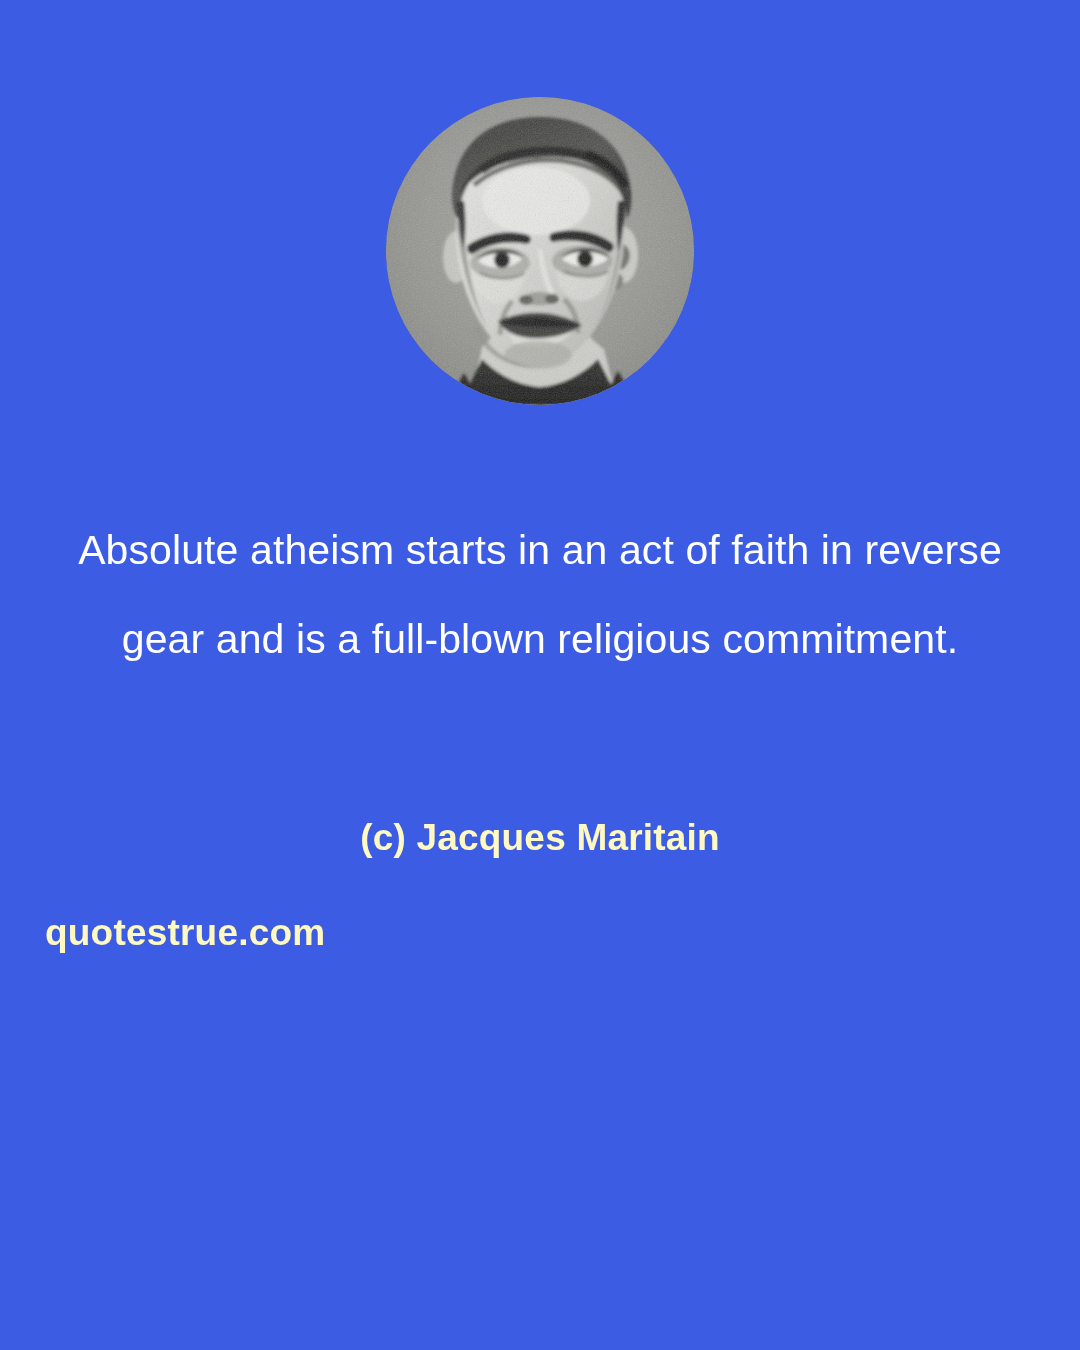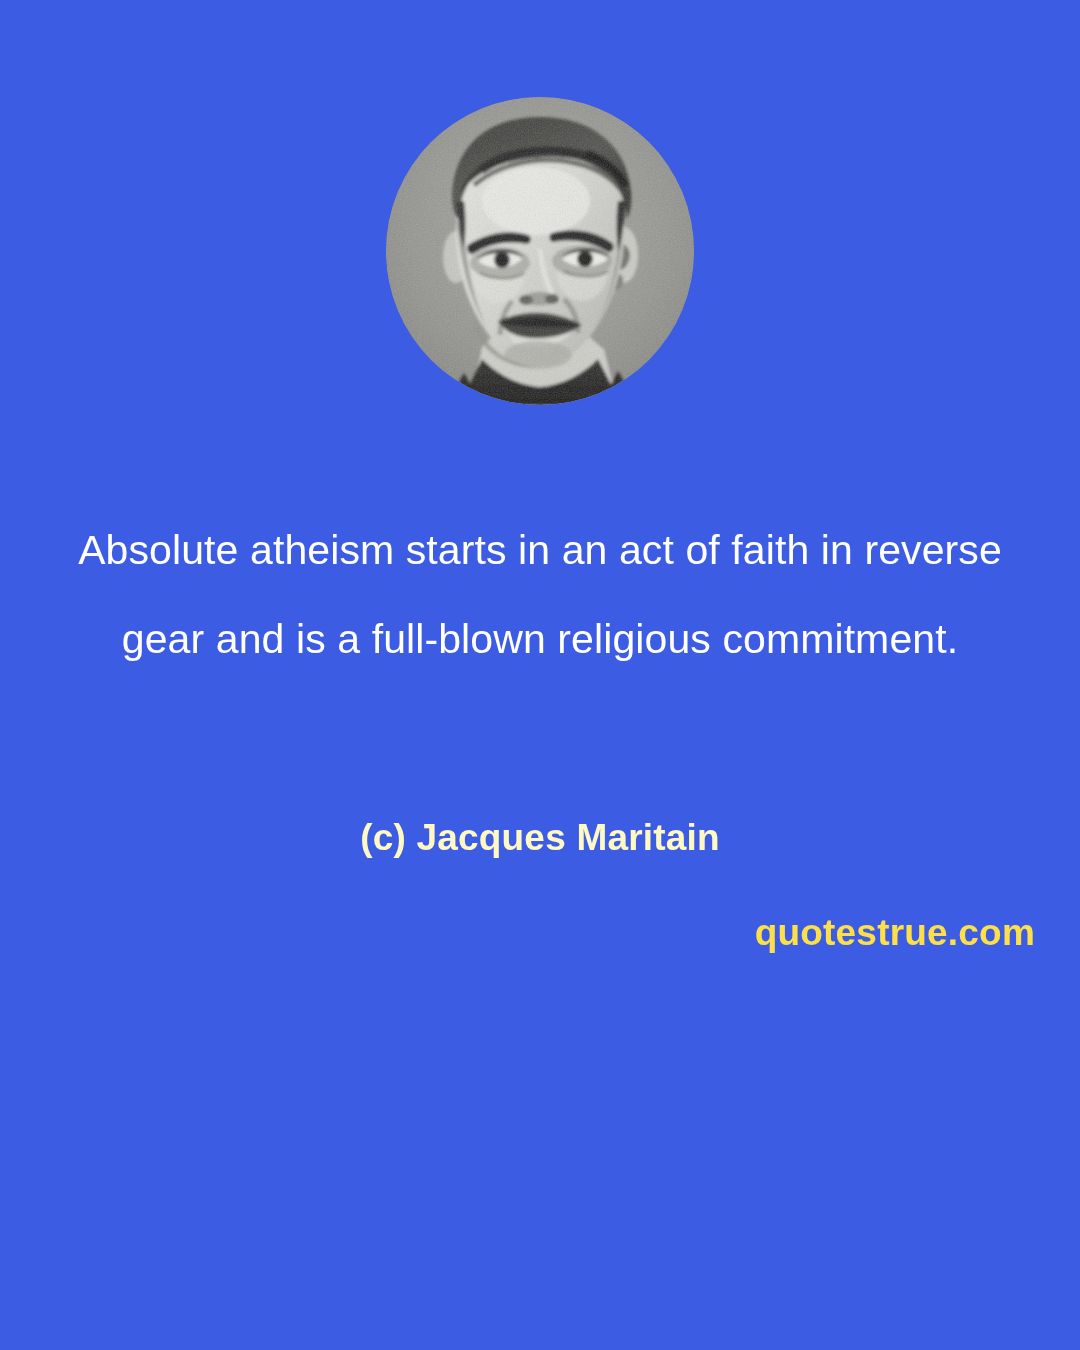--- a/index.html
+++ b/index.html
@@ -82,22 +82,22 @@
     line-height: 46px;
     letter-spacing: 0.2px;
   }
 
   .site {
     position: absolute;
     left: 50%;
     transform: translateX(-50%);
     top: 910px;
     width: 990px;
-    text-align: right;
-    color: #fde047;
+    text-align: left;
+    color: #fef9c3;
     font-size: 37px;
     font-weight: 700;
     line-height: 46px;
     letter-spacing: 0.2px;
   }
 </style>
 </head>
 <body>
 
 <div class="quote-card">

